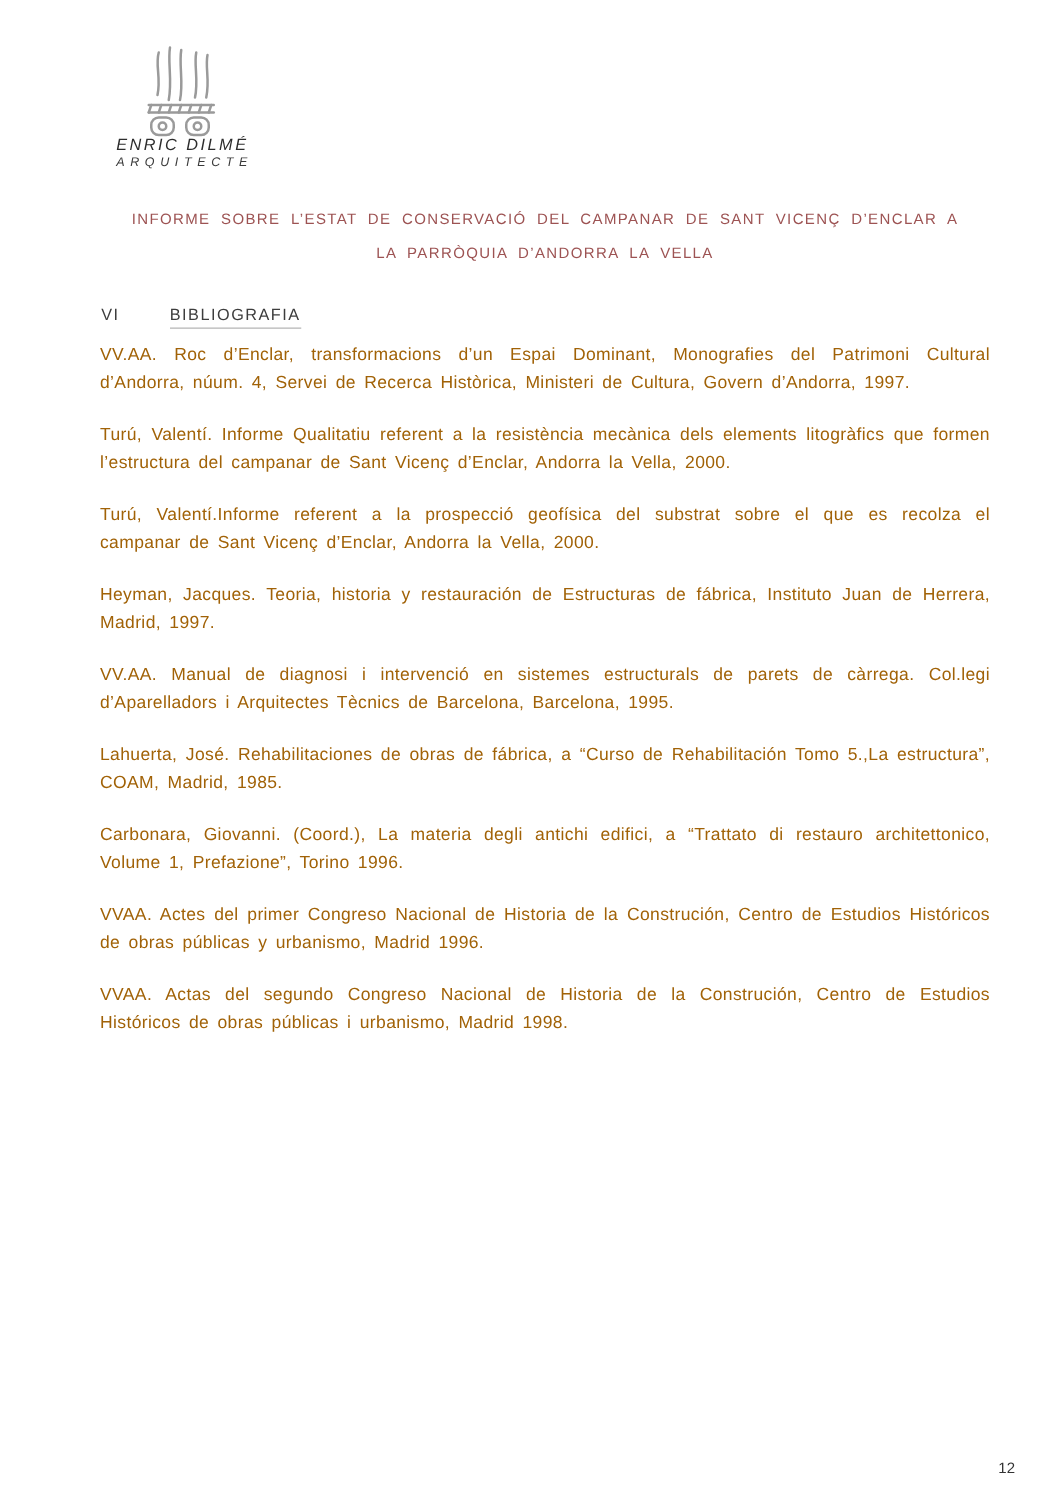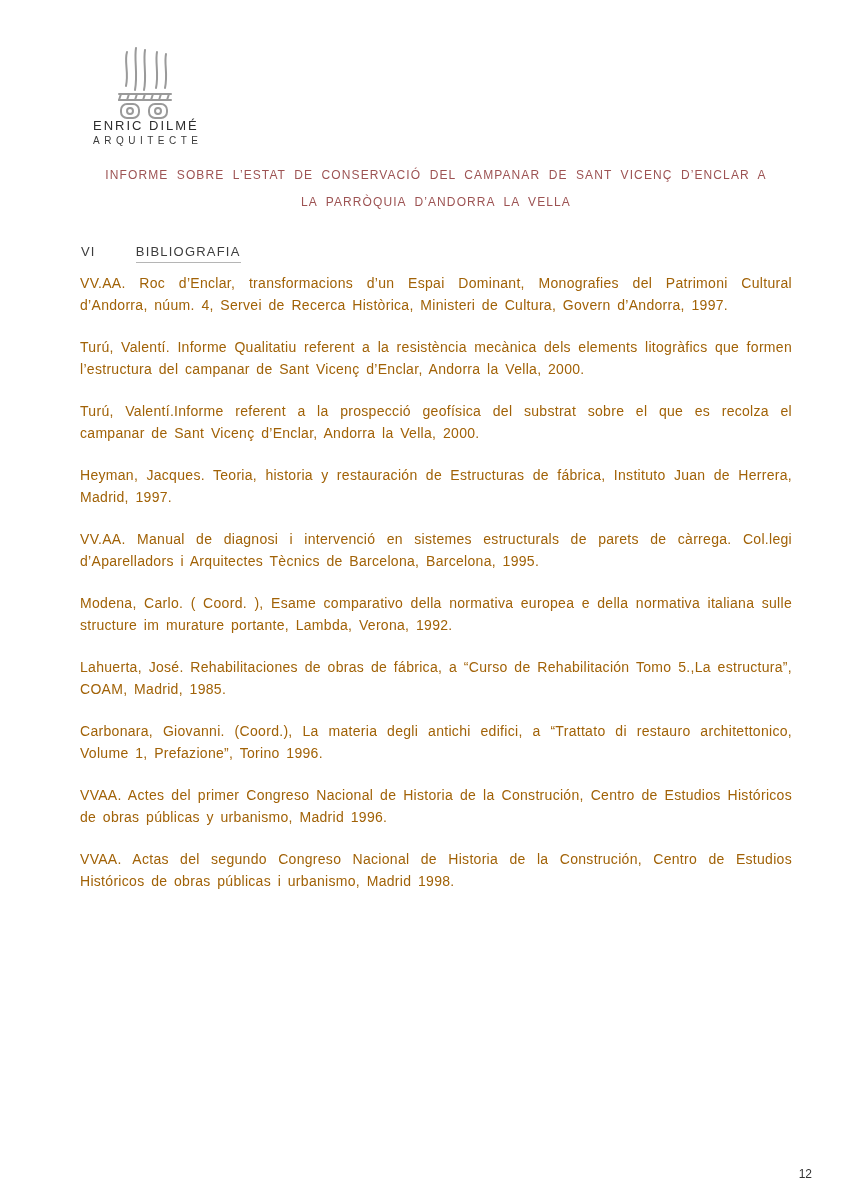--- a/index.html
+++ b/index.html
@@ -4,21 +4,21 @@
 <style>
   html,body{margin:0;padding:0;background:#888;}
   .page{
     position:relative;
     width:848px;height:1200px;
     background:#ffffff;
     font-family:"Liberation Sans", sans-serif;
     overflow:hidden;
   }
   
-  .logo{position:absolute;left:93px;top:46px;width:120px;}
+  .logo{position:absolute;left:93px;top:36px;width:120px;font-style:italic;}
   .logo svg{display:block;margin-left:12px;}
   .logo-name{
     font-size:13px;letter-spacing:2px;color:#2d2d2d;
     margin-top:-14px;white-space:nowrap;
   }
   .logo-sub{
     font-size:10px;letter-spacing:4.5px;color:#3a3a3a;
     margin-top:2px;white-space:nowrap;
   }
   
@@ -94,21 +94,20 @@
     <span class="section-number">VI</span>
     <span class="section-label">BIBLIOGRAFIA</span>
   </div>
 
   <div class="bibliography">
     <div class="bib-entry">VV.AA.  Roc d’Enclar, transformacions d’un Espai Dominant, Monografies del Patrimoni Cultural d’Andorra, núum. 4, Servei de Recerca Històrica, Ministeri de Cultura, Govern d’Andorra, 1997.</div>
     <div class="bib-entry">Turú, Valentí. Informe Qualitatiu referent a la resistència mecànica dels elements litogràfics que formen l’estructura del campanar de Sant Vicenç d’Enclar, Andorra la Vella, 2000.</div>
     <div class="bib-entry">Turú, Valentí.Informe referent a la prospecció geofísica del substrat sobre el que es recolza el campanar de  Sant Vicenç d’Enclar, Andorra la Vella, 2000.</div>
     <div class="bib-entry">Heyman, Jacques. Teoria, historia y restauración de Estructuras de fábrica, Instituto Juan de Herrera, Madrid, 1997.</div>
     <div class="bib-entry">VV.AA. Manual de diagnosi i intervenció en sistemes estructurals de parets de càrrega. Col.legi d’Aparelladors i Arquitectes Tècnics de Barcelona, Barcelona, 1995.</div>
-    <div class="bib-entry">Modena, Carlo. ( Coord. ), Esame comparativo della normativa europea e della normativa italiana sulle structure im murature portante, Lambda, Verona, 1992.</div>
     <div class="bib-entry">Lahuerta, José. Rehabilitaciones de obras de fábrica, a “Curso de Rehabilitación Tomo 5.,La estructura”, COAM, Madrid, 1985.</div>
     <div class="bib-entry">Carbonara, Giovanni. (Coord.),  La materia degli antichi edifici, a “Trattato di restauro architettonico, Volume 1, Prefazione”, Torino 1996.</div>
     <div class="bib-entry">VVAA. Actes del primer Congreso Nacional de Historia de la Construción, Centro de Estudios Históricos de obras públicas y urbanismo, Madrid 1996.</div>
     <div class="bib-entry">VVAA. Actas del segundo Congreso Nacional de Historia de la Construción, Centro de Estudios Históricos de obras públicas i urbanismo, Madrid 1998.</div>
   </div>
 
   <div class="page-number">12</div>
 
 </div>
 

